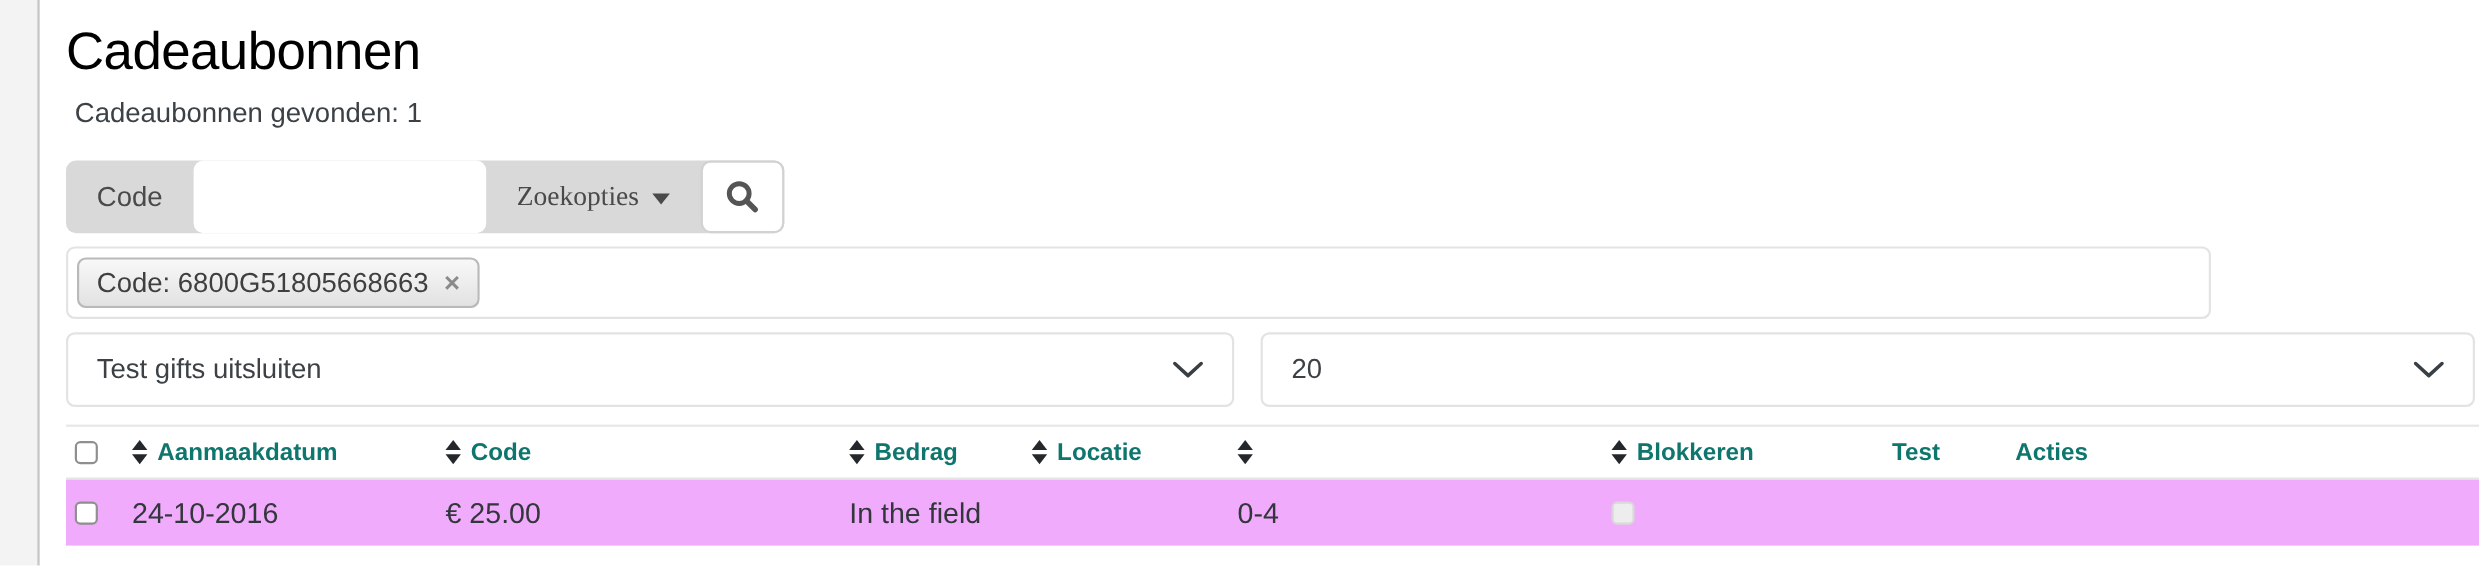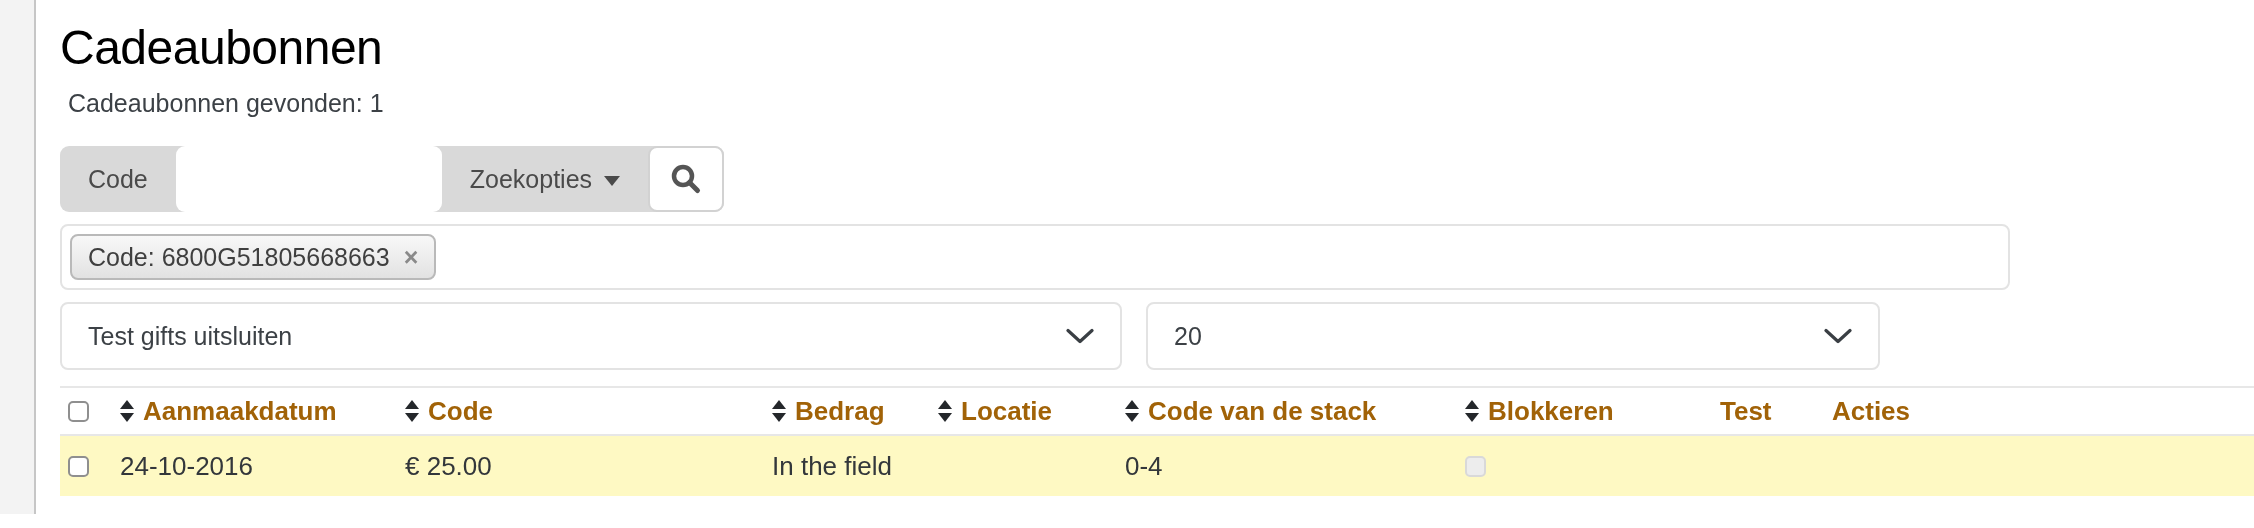--- a/index.html
+++ b/index.html
@@ -60,20 +60,21 @@
     background: #ffffff;
     font-size: 25px; color: #3c4146;
     padding: 0 16px;
     font-family: "Liberation Sans", sans-serif;
   }
   .zoekopties {
     display: flex; align-items: center;
     padding: 0 28px;
     font-size: 25px; color: #4a4a4a;
     cursor: pointer;
+    font-family: Liberation Serif, serif;
   }
   .caret-down {
     width: 0; height: 0;
     border-left: 8px solid transparent;
     border-right: 8px solid transparent;
     border-top: 10px solid #4a4a4a;
     margin-left: 12px; margin-top: 4px;
   }
   .search-btn {
     width: 76px; height: 66px;
@@ -108,21 +109,21 @@
     font-weight: 700;
     color: #8a8a8a;
     font-size: 25px;
     cursor: pointer;
   }
 
   
   .selects-row {
     margin-top: 12px;
     display: flex; gap: 24px;
-    width: 1820px;
+    width: 2190px;
     text-align: center;
   }
   .select {
     height: 68px;
     border: 2px solid #e3e3e3;
     border-radius: 8px;
     background: #ffffff;
     display: flex; align-items: center; justify-content: space-between;
     padding: 0 26px;
     font-size: 25px; color: #3c4146;
@@ -138,39 +139,39 @@
     grid-template-columns: 60px 285px 367px 166px 187px 340px 255px 112px 422px;
     align-items: center;
   }
   .thead {
     height: 50px;
     border-top: 2px solid #e7e7e7;
     border-bottom: 2px solid #e7e7e7;
   }
   .th {
     display: flex; align-items: center;
-    font-size: 26px; font-weight: 700; color: #a16207;
+    font-size: 22px; font-weight: 700; color: #0f766e;
     cursor: pointer;
   }
   .th.no-sort { cursor: default; }
   .sort-icon { display: inline-flex; flex-direction: column; margin-right: 9px; }
   .sort-icon .tri-up {
     width: 0; height: 0;
     border-left: 7px solid transparent; border-right: 7px solid transparent;
     border-bottom: 9px solid #24272b;
     margin-bottom: 4px;
   }
   .sort-icon .tri-down {
     width: 0; height: 0;
     border-left: 7px solid transparent; border-right: 7px solid transparent;
     border-top: 9px solid #24272b;
   }
   .trow {
     height: 60px;
-    background: #fef9c3;
+    background: #f0abfc;
     font-size: 26px; color: #33373b;
   }
   .cell { display: flex; align-items: center; }
   .cb-cell { padding-left: 8px; }
 
   .cb {
     width: 21px; height: 21px;
     background: #ffffff;
     border: 2px solid #8f8f8f;
     border-radius: 5px;
@@ -274,21 +275,20 @@
             <i class="tri-up"></i>
             <i class="tri-down"></i>
           </span>
         <span>Locatie</span>
       </div>
       <div class="cell th">
         <span class="sort-icon">
             <i class="tri-up"></i>
             <i class="tri-down"></i>
           </span>
-        <span>Code van de stack</span>
       </div>
       <div class="cell th">
         <span class="sort-icon">
             <i class="tri-up"></i>
             <i class="tri-down"></i>
           </span>
         <span>Blokkeren</span>
       </div>
       <div class="cell th no-sort">
         <span>Test</span>

